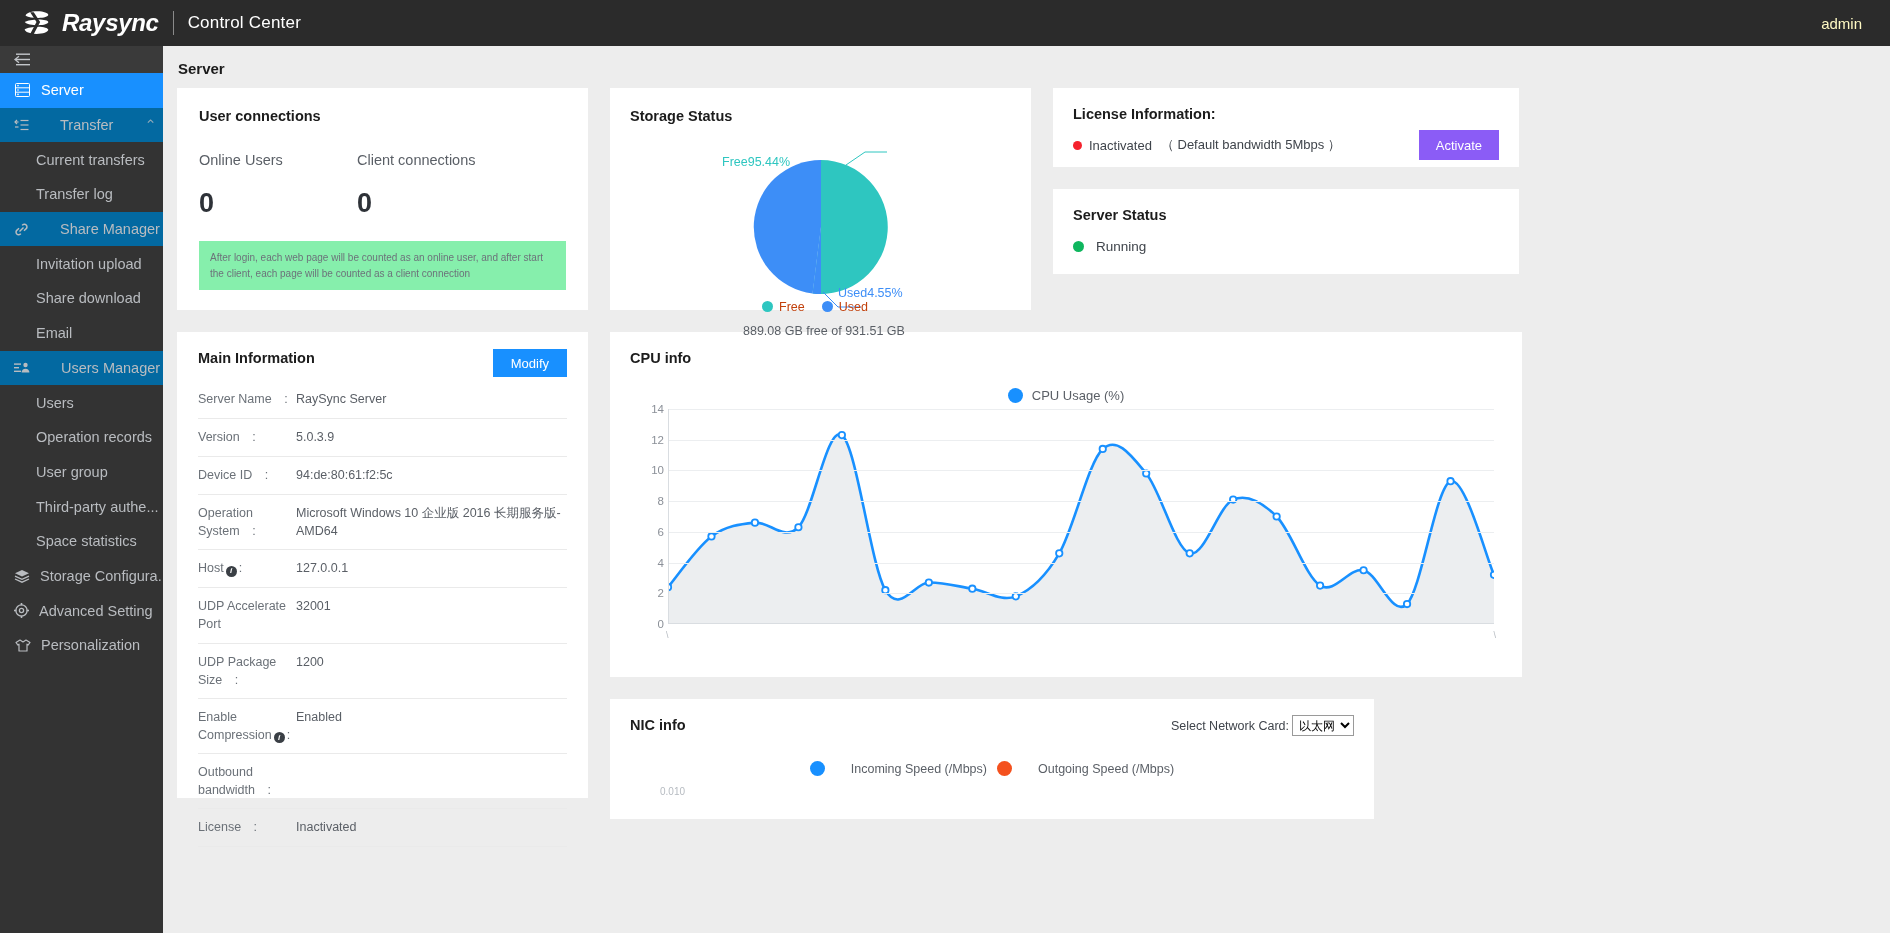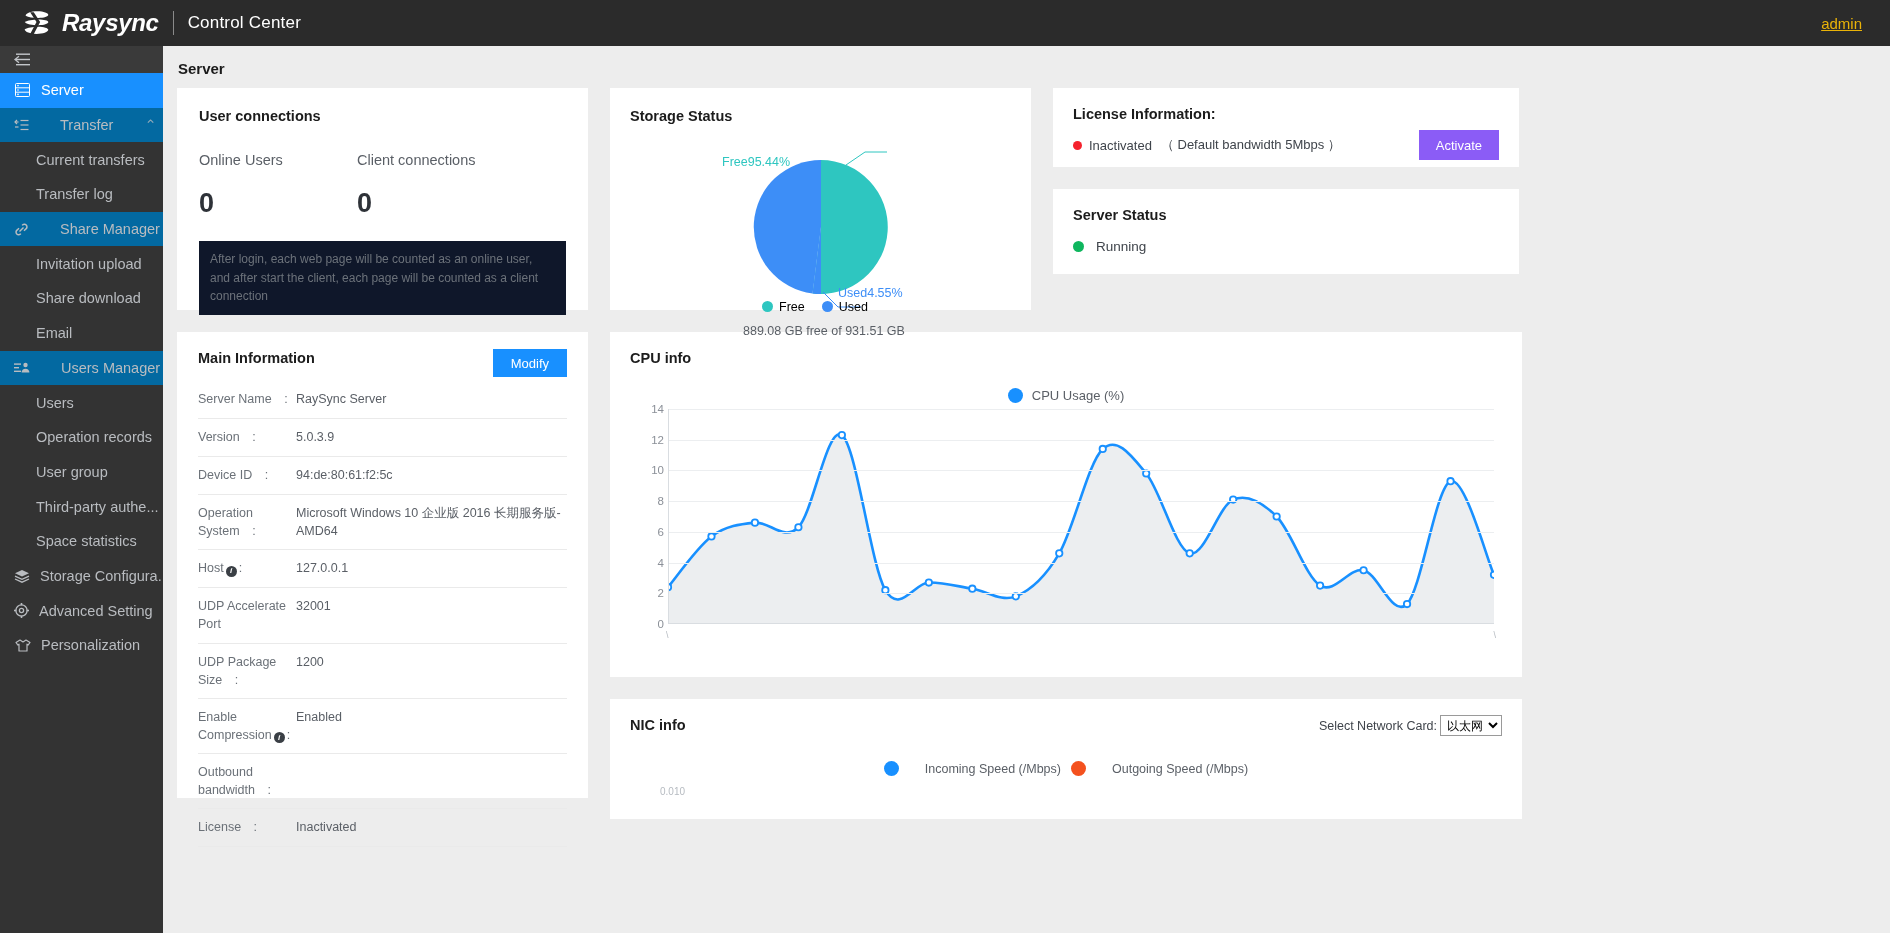--- a/index.html
+++ b/index.html
@@ -19,21 +19,21 @@
   .logo-mark { width: 29px; height: 26px; display:block; }
   .brand-name {
     font-size: 24px; font-weight: bold; font-style: italic;
     letter-spacing: -0.3px;
   }
   .brand-divider {
     width: 1px; height: 24px; background: #8a8a8a; margin: 0 14px;
   }
   .app-subtitle { font-size: 17px; font-weight: 400; letter-spacing: .2px; }
   .topbar-right {
-    margin-left: auto; font-size: 15px; color: #eab308; padding-right: 6px; text-decoration: underline;
+    margin-left: auto; font-size: 15px; color: #fef9c3; padding-right: 6px;
   }
 
   
   .shell { display: flex; height: calc(933px - 46px); }
 
   
   .sidebar {
     width: 163px; min-width: 163px; background: #333333;
     overflow: hidden; color: #b9bcc0;
   }
@@ -67,40 +67,40 @@
 
   
   .c-userconn { width: 411px; height: 222px; padding: 20px 22px; }
   .card-title { font-size: 14.5px; font-weight: bold; color: #1c1c1c; }
   .uc-cols { display: flex; margin-top: 28px; }
   .uc-col { width: 120px; }
   .uc-col.second { margin-left: 38px; }
   .uc-label { font-size: 14.5px; color: #5a5f66; }
   .uc-value { font-size: 27px; font-weight: bold; color: #2e3238; margin-top: 20px; }
   .uc-note {
-    margin-top: 22px; background: #0f172a; color: #6c727a;
-    font-size: 12px; line-height: 1.55; padding: 9px 11px;
+    margin-top: 22px; background: #86efac; color: #6c727a;
+    font-size: 10px; line-height: 1.55; padding: 9px 11px;
   }
 
   
   .c-storage { width: 421px; height: 222px; padding: 20px 0 0 0; position: relative; }
   .c-storage .card-title { padding-left: 20px; }
   .pie-wrap { position: relative; height: 160px; }
   .lbl-free {
     position: absolute; left: 112px; top: 31px;
     font-size: 12.5px; color: #2ec6c0;
   }
   .lbl-used {
     position: absolute; left: 228px; top: 162px;
     font-size: 12.5px; color: #3d8ef7;
   }
   .pie-legend {
     position: absolute; left: 152px; top: 176px;
     display: flex; gap: 17px; align-items: center;
-    font-size: 12.5px; color: #000000;
+    font-size: 12.5px; color: #c2410c;
   }
   .pie-legend span.dot { width: 11px; height: 11px; border-radius: 50%; display:inline-block; margin-right:6px; vertical-align:-1px;}
   .pie-foot {
     position: absolute; left: 133px; top: 200px;
     font-size: 12.5px; color: #5a5f66;
   }
 
   
   .right-stack { display: flex; flex-direction: column; gap: 22px; }
   .c-license { width: 466px; height: 79px; padding: 18px 20px 0 20px; position: relative; }
@@ -146,21 +146,21 @@
   .cpu-chart { position: relative; margin-top: 6px; height: 232px; }
   .y-ticks { position:absolute; left:0; top:0; width: 34px; height: 215px;}
   .y-tick { position:absolute; right:0; font-size: 11.5px; color:#8b9098; transform: translateY(-50%);}
   .plot { position:absolute; left:38px; right:8px; top:0; height: 215px; }
   .gridline { position:absolute; left:0; right:0; height:1px; background:#eceef0; }
   .axis-v { position:absolute; left:0; top:0; bottom:0; width:1px; background:#d9dde1;}
   .axis-h { position:absolute; left:0; right:0; bottom:0; height:1px; background:#d9dde1;}
   .x-lab { position:absolute; font-size:9px; color:#b6bbc1; bottom:-16px; }
 
   
-  .c-nic { width: 912px; height: 120px; padding: 18px 20px 0 20px; position: relative; }
+  .c-nic { width: 764px; height: 120px; padding: 18px 20px 0 20px; position: relative; }
   .nic-select-wrap {
     position:absolute; right: 20px; top: 16px; display:flex; align-items:center; gap:3px;
     font-size: 12.5px; color:#3f444b;
   }
   .nic-select {
     font-size: 12px; font-family: "Liberation Sans", sans-serif;
     border:1px solid #9a9a9a; background:#fff; height:21px; padding:0 2px;
   }
   .nic-legend {
     display:flex; align-items:center; justify-content:center; gap:10px;

